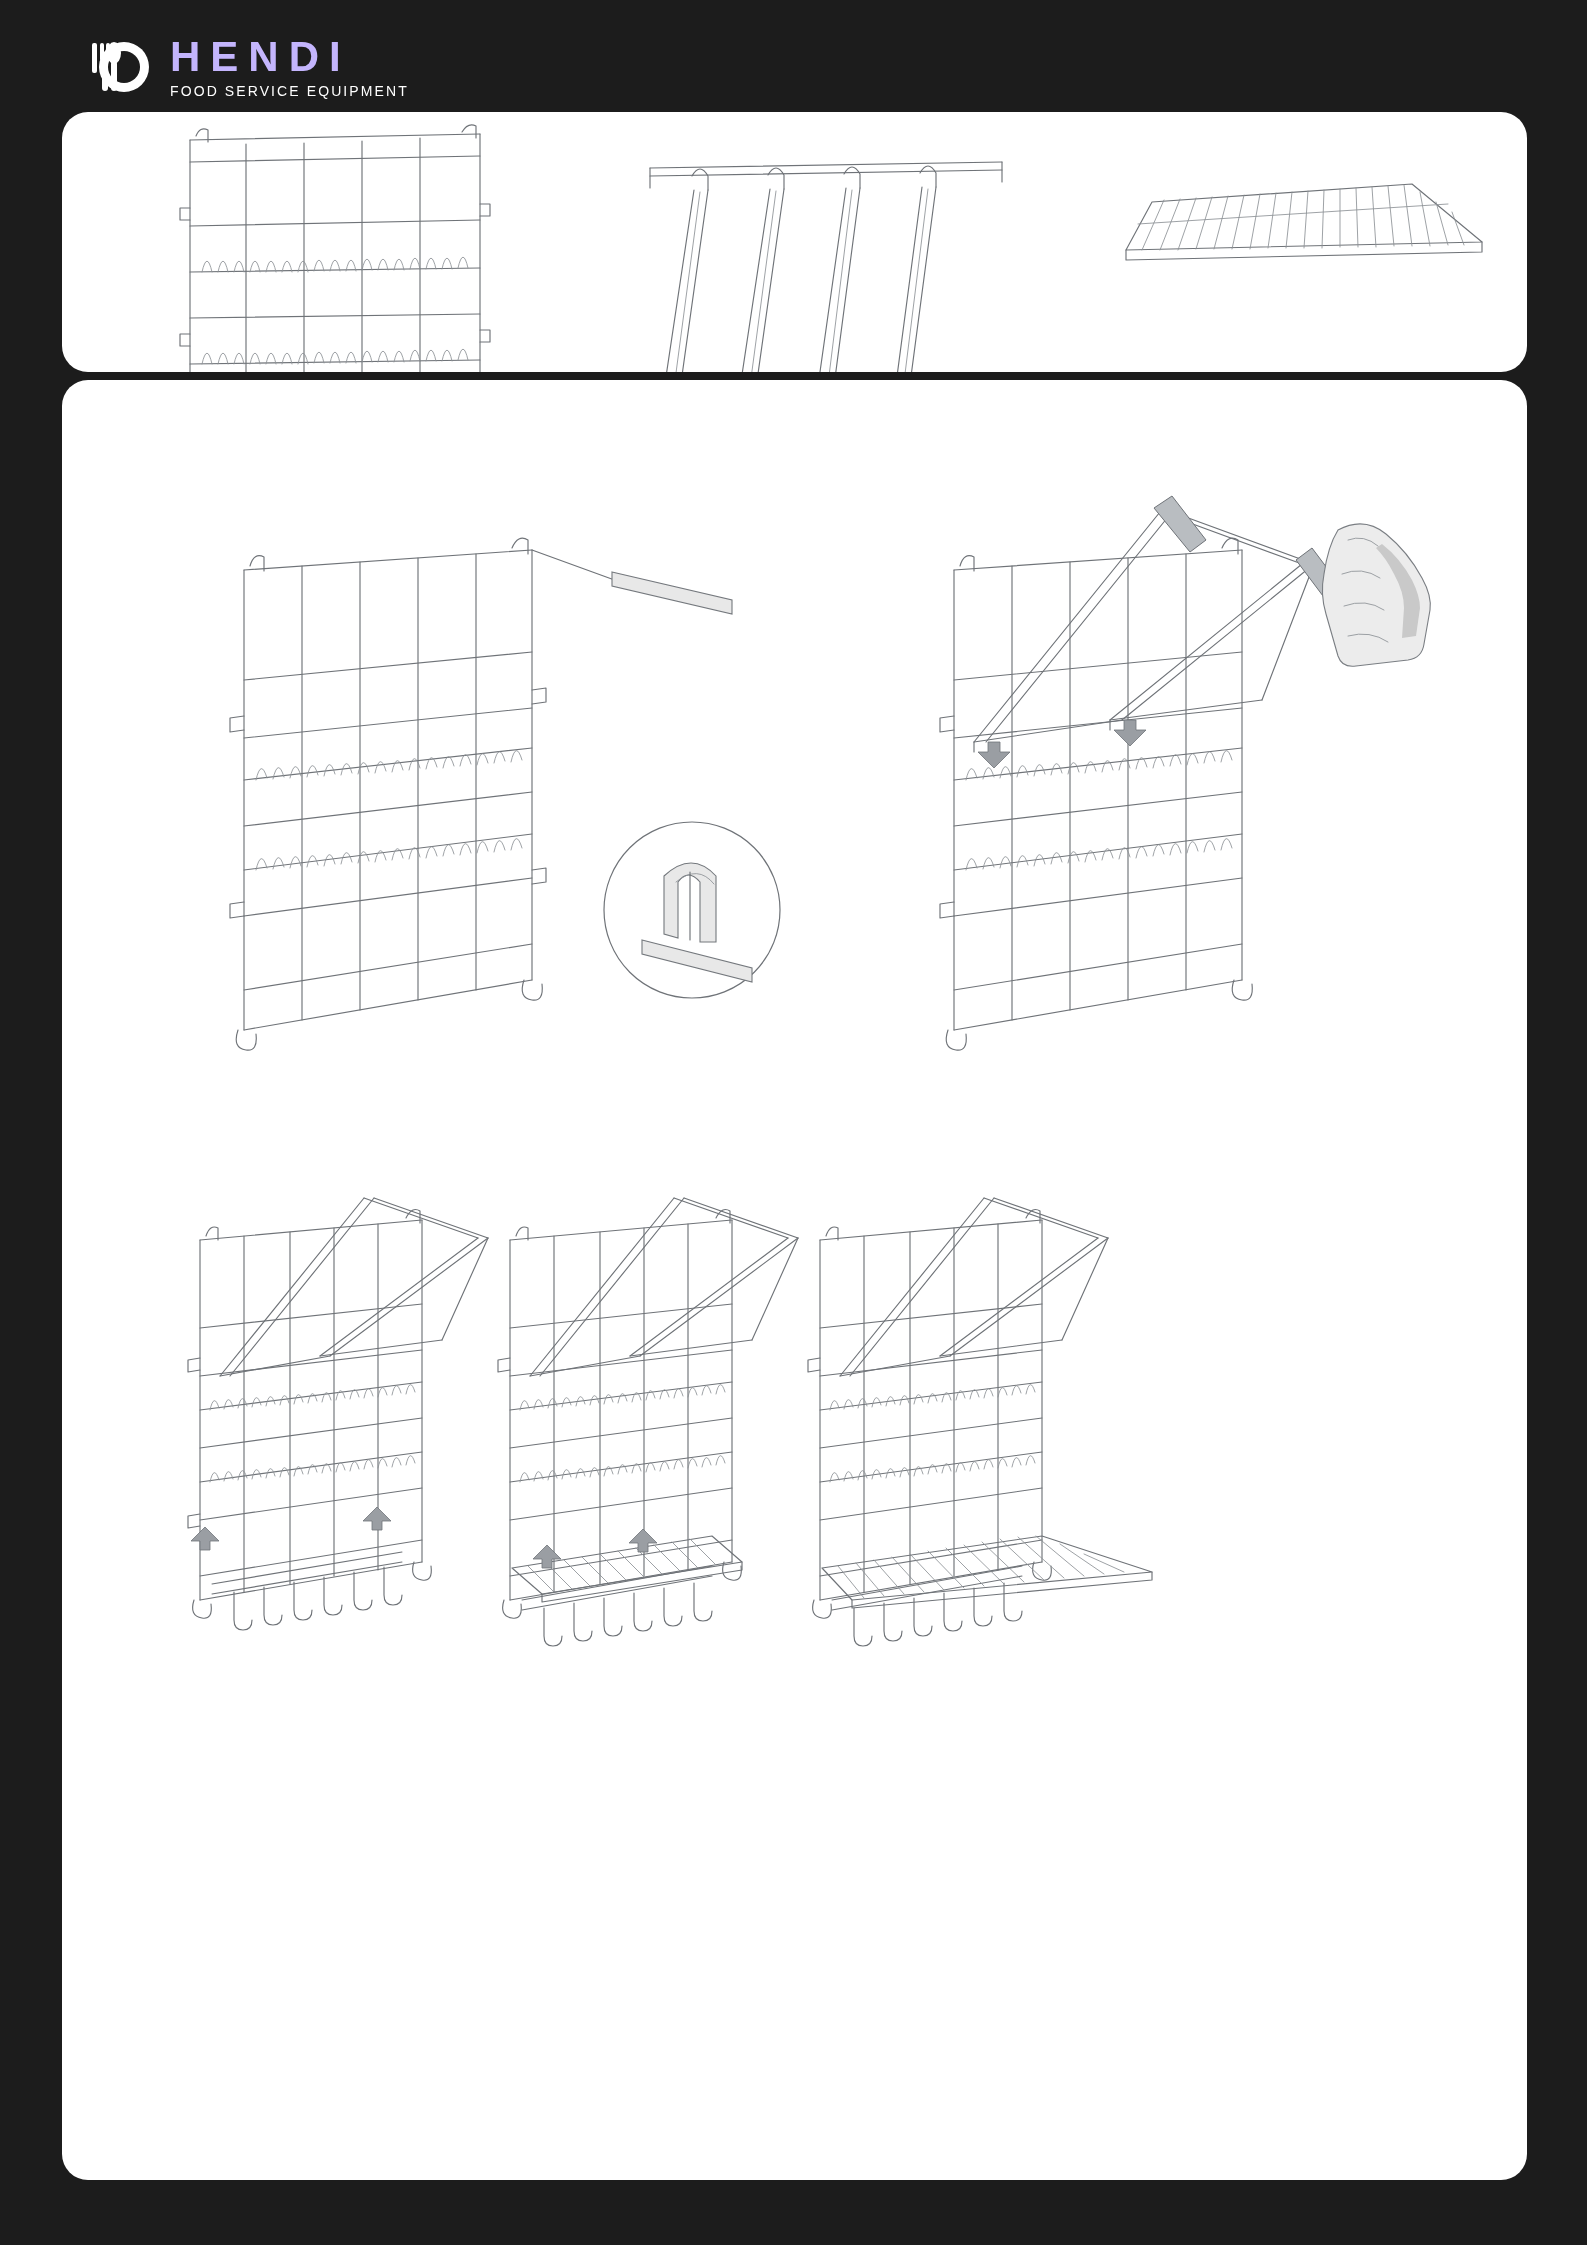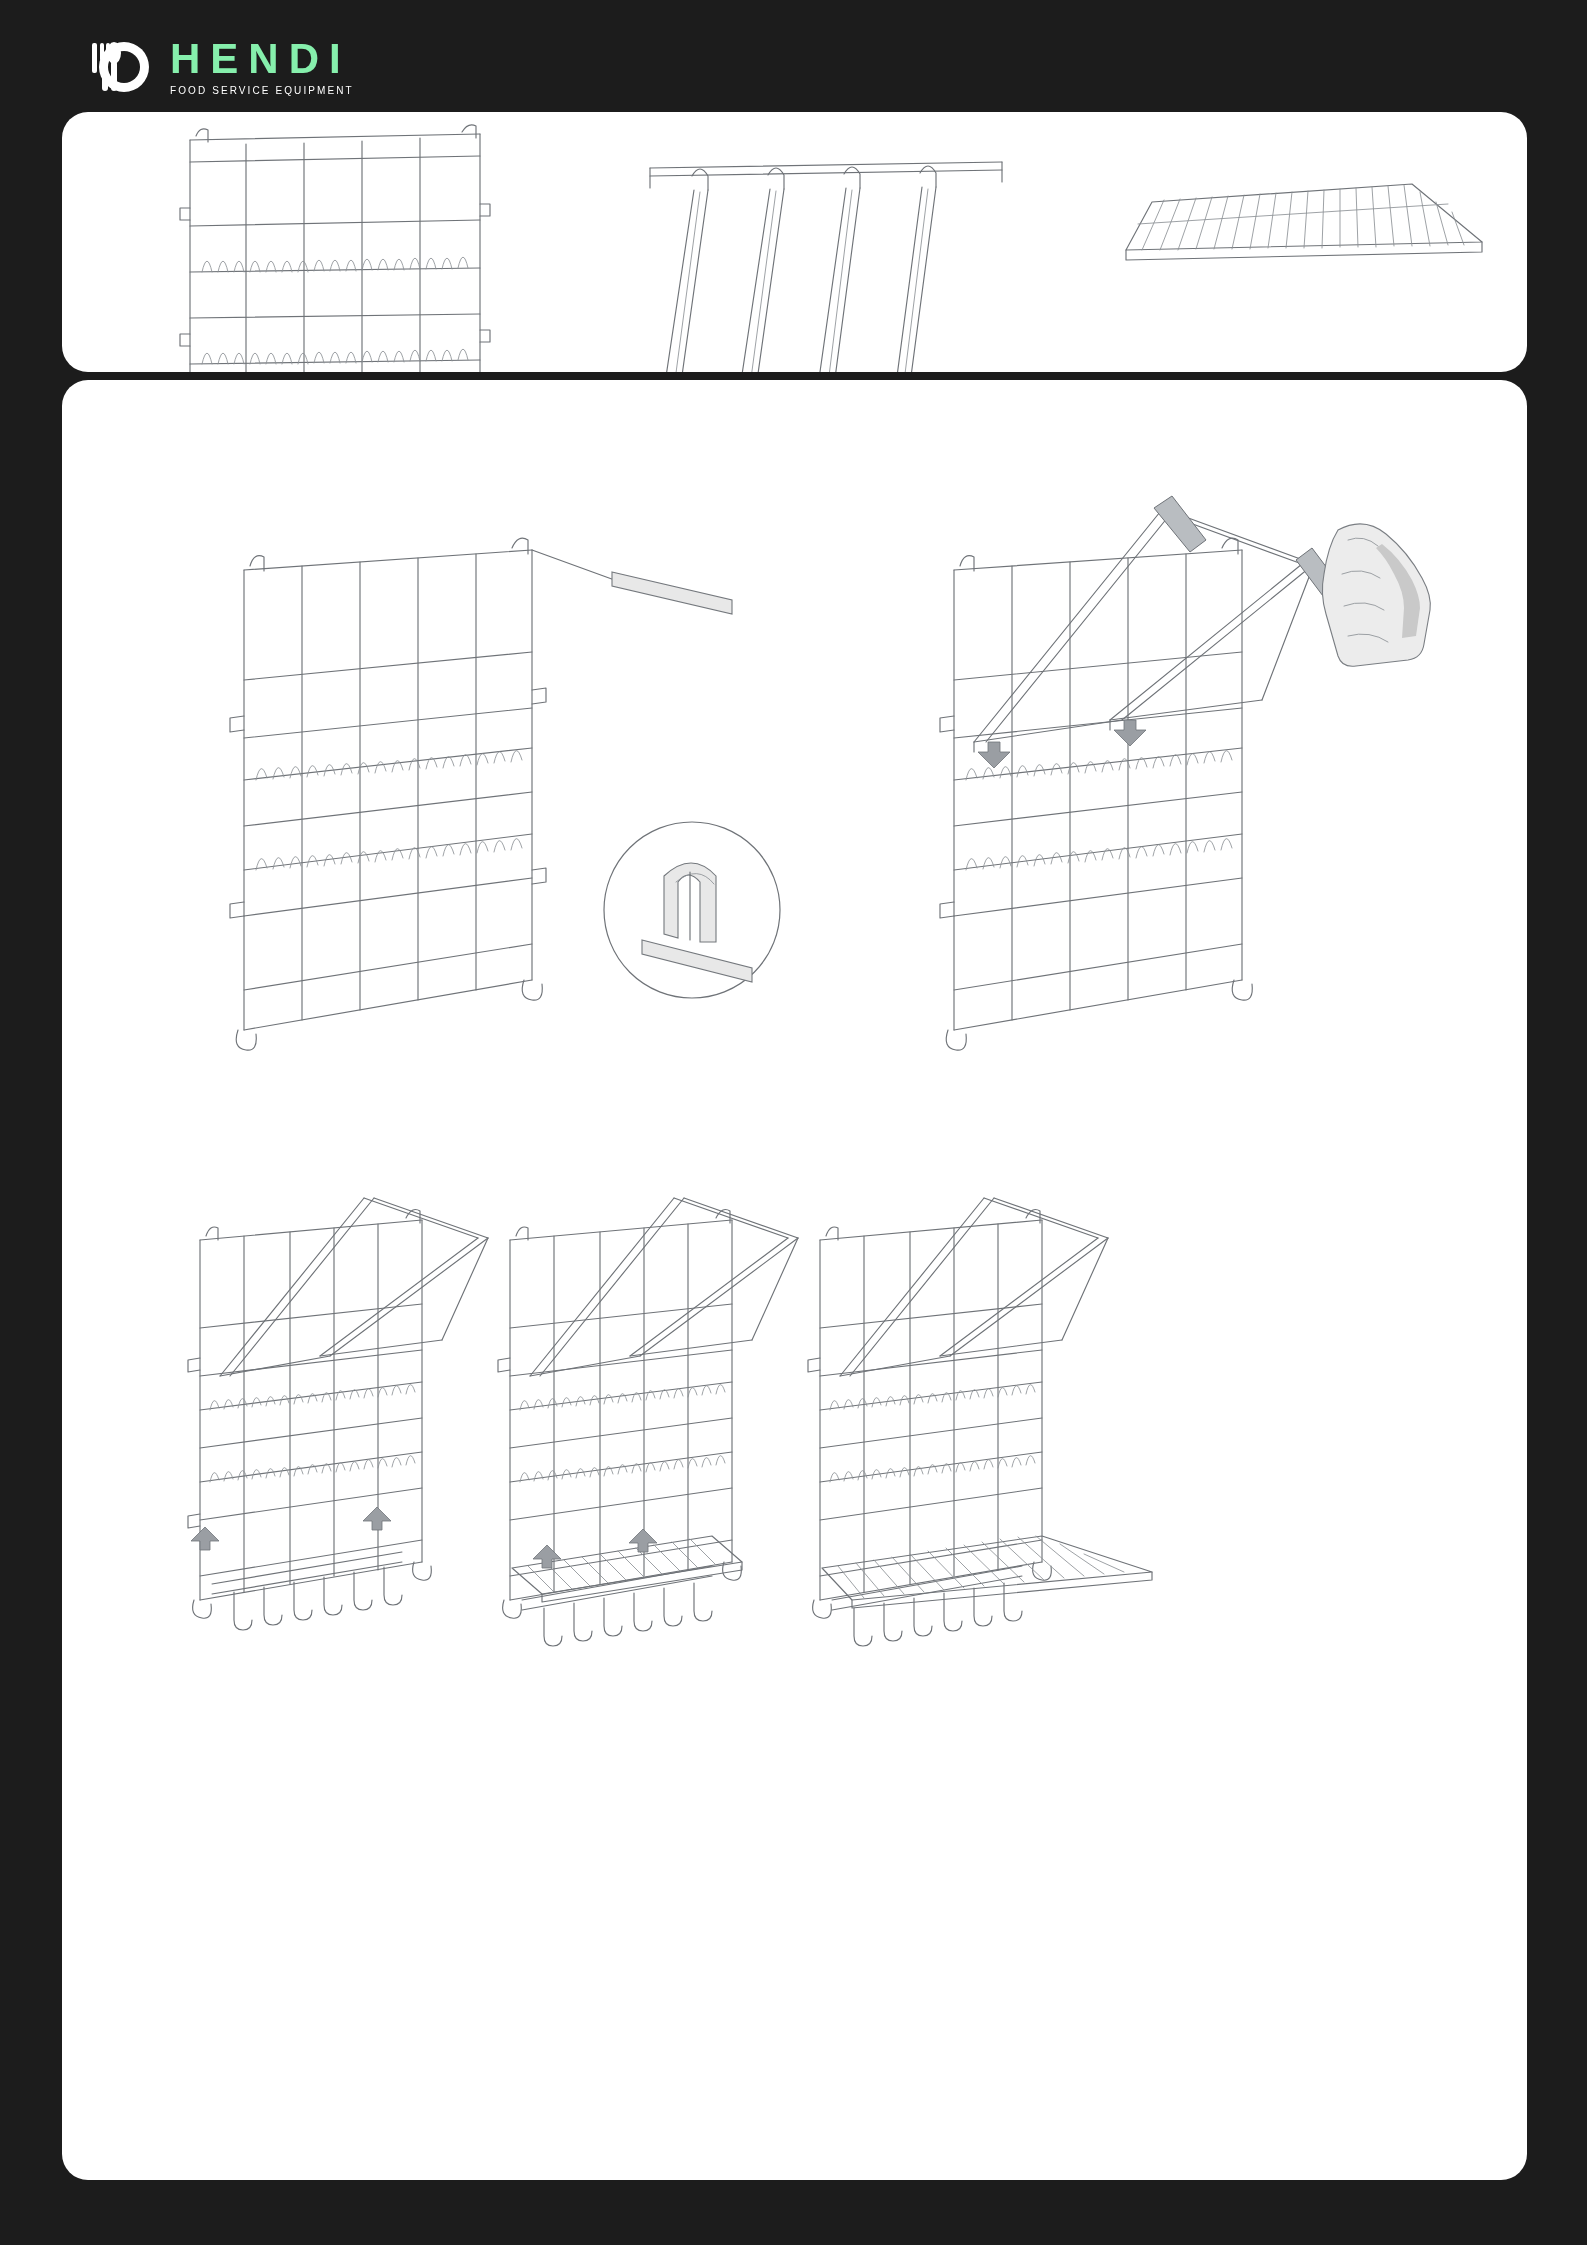--- a/index.html
+++ b/index.html
@@ -38,29 +38,29 @@
     height: 72px;
     position: relative;
     margin-right: 14px;
   }
   .brand-text {
     display: flex;
     flex-direction: column;
     justify-content: center;
   }
   .brand-name {
-    color: #86efac;
+    color: #c4b5fd;
     font-size: 42px;
     font-weight: bold;
     letter-spacing: 10px;
     line-height: 1;
   }
   .brand-sub {
     color: #ffffff;
-    font-size: 10px;
+    font-size: 14px;
     letter-spacing: 2.1px;
     margin-top: 6px;
     line-height: 1;
   }
 
   
   .panel {
     position: absolute;
     background: #ffffff;
     border-radius: 26px;

